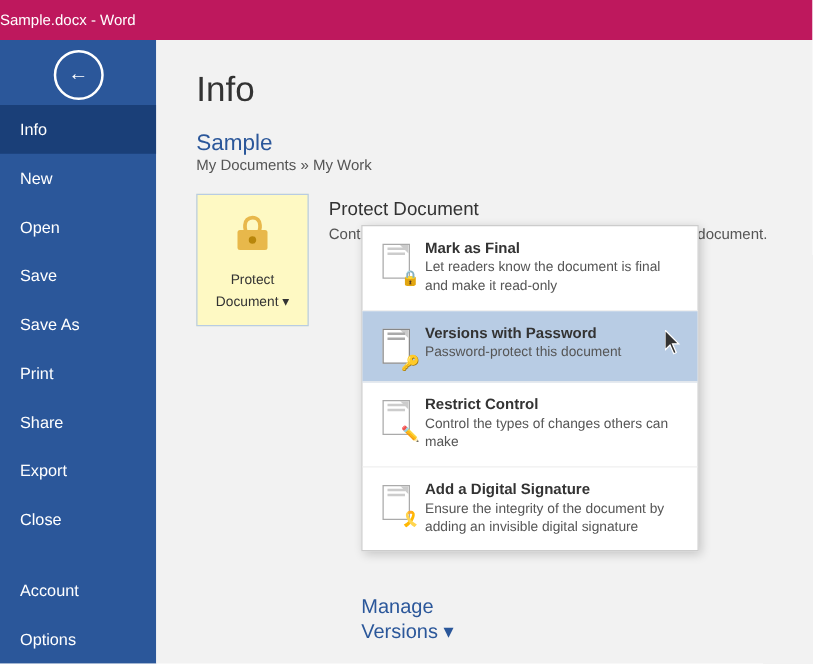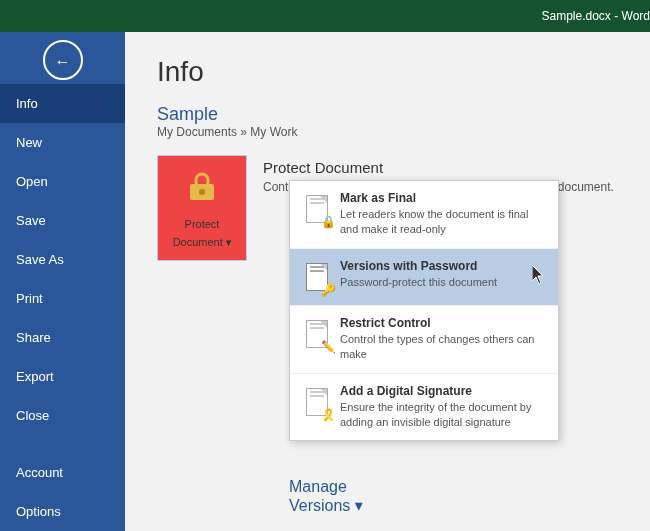--- a/index.html
+++ b/index.html
@@ -1,24 +1,24 @@
 <!DOCTYPE html>
 <html><head>
   <meta charset="utf-8">
   <style>
     * { margin: 0; padding: 0; box-sizing: border-box; }
     body { width: 650px; height: 531px; font-family: 'Segoe UI', Arial, sans-serif; overflow: hidden; display: flex; flex-direction: column; }
 
     
     .title-bar {
-      background: #14532d;
+      background: #be185d;
       height: 32px;
       display: flex;
       align-items: center;
-      justify-content: flex-end;
+      justify-content: flex-start;
       color: white;
       font-size: 12px;
       flex-shrink: 0;
     }
 
     
     .main-layout {
       display: flex;
       flex: 1;
       overflow: hidden;
@@ -91,21 +91,21 @@
 
     .doc-path {
       font-size: 12px;
       color: #555;
       margin-bottom: 16px;
     }
 
     
     .protect-btn {
       width: 90px;
-      background: #ef4444;
+      background: #fef9c3;
       border: 1px solid #b8cce4;
       padding: 10px 8px;
       text-align: center;
       cursor: pointer;
       float: left;
       margin-right: 16px;
       position: relative;
     }
 
     .protect-btn-label {

